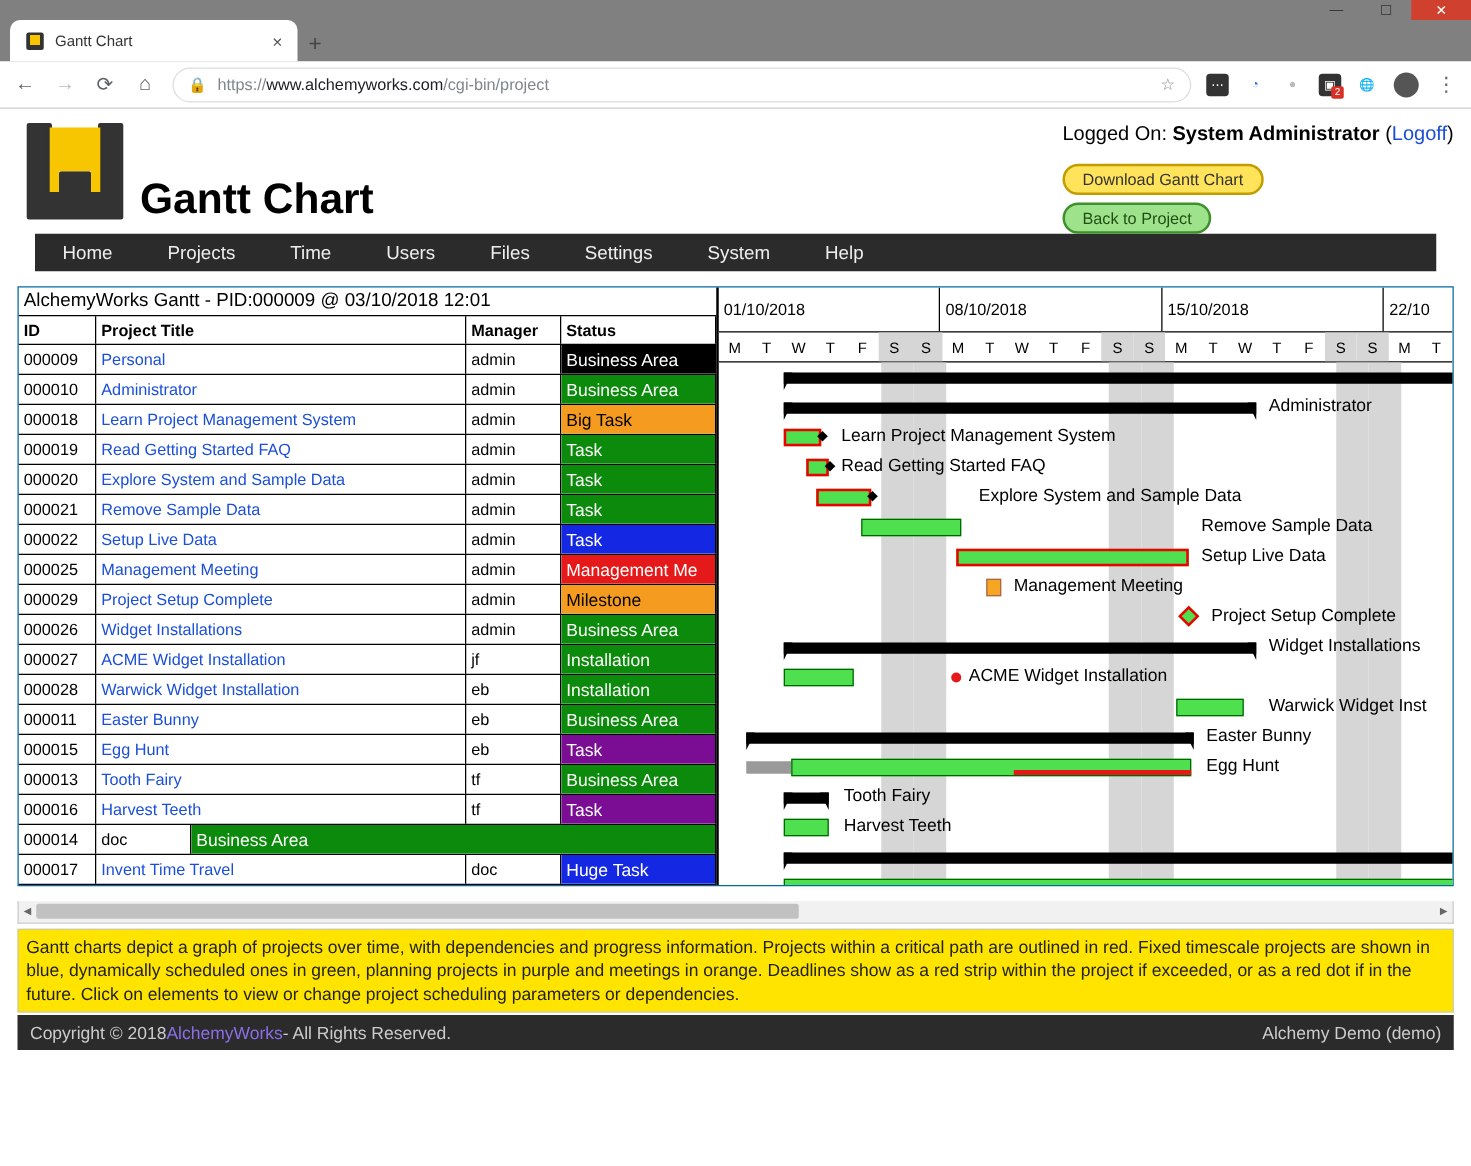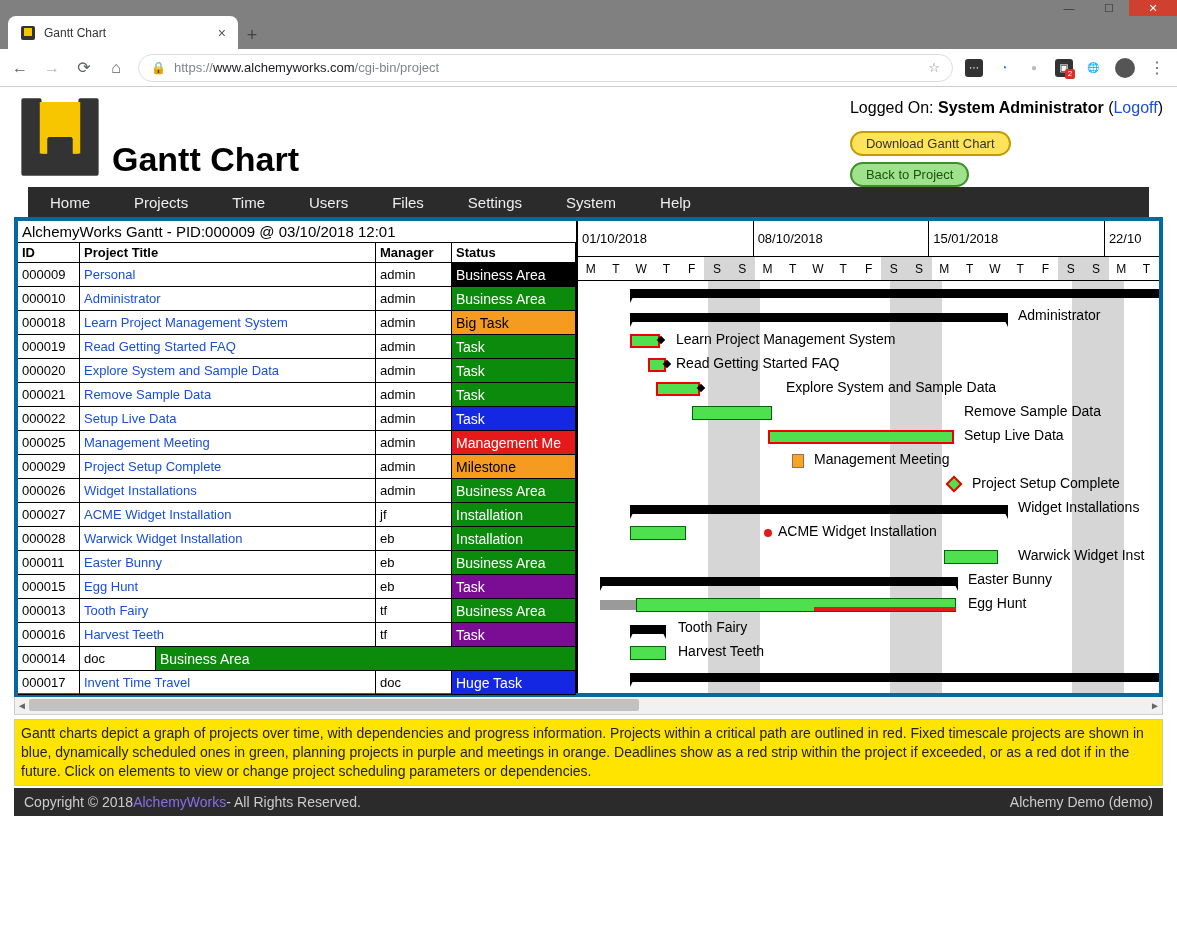--- a/index.html
+++ b/index.html
@@ -44,21 +44,21 @@
   .login-line a { color:#1a4fd6; text-decoration:none; }
   .btn-row { margin-top:14px; display:flex; flex-direction:column; gap:6px; align-items:flex-start; }
   .pill-btn { border-radius:14px; padding:3px 14px; font-size:13px; border:2px solid; cursor:pointer; }
   .pill-yellow { background:#ffe35a; border-color:#c29d00; color:#333; }
   .pill-green  { background:#9fe28c; border-color:#3f8f2c; color:#1f4f12; }
 
   .menubar { background:#2b2b2b; height:30px; display:flex; align-items:center; margin:0 28px; }
   .menubar .mi { color:#eee; padding:0 22px; font-size:15px; cursor:pointer; }
 
   
-  .gantt-wrap { margin:0 14px; border:4px solid #0369a1; display:flex; height:480px; }
+  .gantt-wrap { margin:12px 14px; border:1px solid #0369a1; display:flex; height:480px; }
   .left-pane { width:560px; border-right:2px solid #000; display:flex; flex-direction:column; }
   .right-pane { flex:1; overflow:hidden; position:relative; }
 
   .top-caption { height:24px; border-bottom:1px solid #000; padding:2px 4px; font-size:15px; color:#000; }
 
   .table-head, .table-row { display:flex; height:24px; border-bottom:1px solid #000; }
   .table-head { font-weight:bold; }
   .cell { border-right:1px solid #000; padding:2px 4px; display:flex; align-items:center; overflow:hidden; white-space:nowrap; }
   .c-id { width:62px; }
   .c-title { width:296px; }
@@ -378,21 +378,21 @@
                 <div class="status-pill s-huge">Huge Task</div>
               </div>
             </div>
           </div>
       </div>
 
       <div class="right-pane">
         <div class="date-head">
           <div class="date-col" style="width:182px">01/10/2018</div>
           <div class="date-col" style="width:182px">08/10/2018</div>
-          <div class="date-col" style="width:182px">15/01/2018</div>
+          <div class="date-col" style="width:182px">15/10/2018</div>
           <div class="date-col" style="width:56px;border-right:none">22/10</div>
         </div>
         <div class="day-head" id="day-head">
             <div class="day-cell">M</div>
             <div class="day-cell">T</div>
             <div class="day-cell">W</div>
             <div class="day-cell">T</div>
             <div class="day-cell">F</div>
             <div class="day-cell wkend">S</div>
             <div class="day-cell wkend">S</div>

